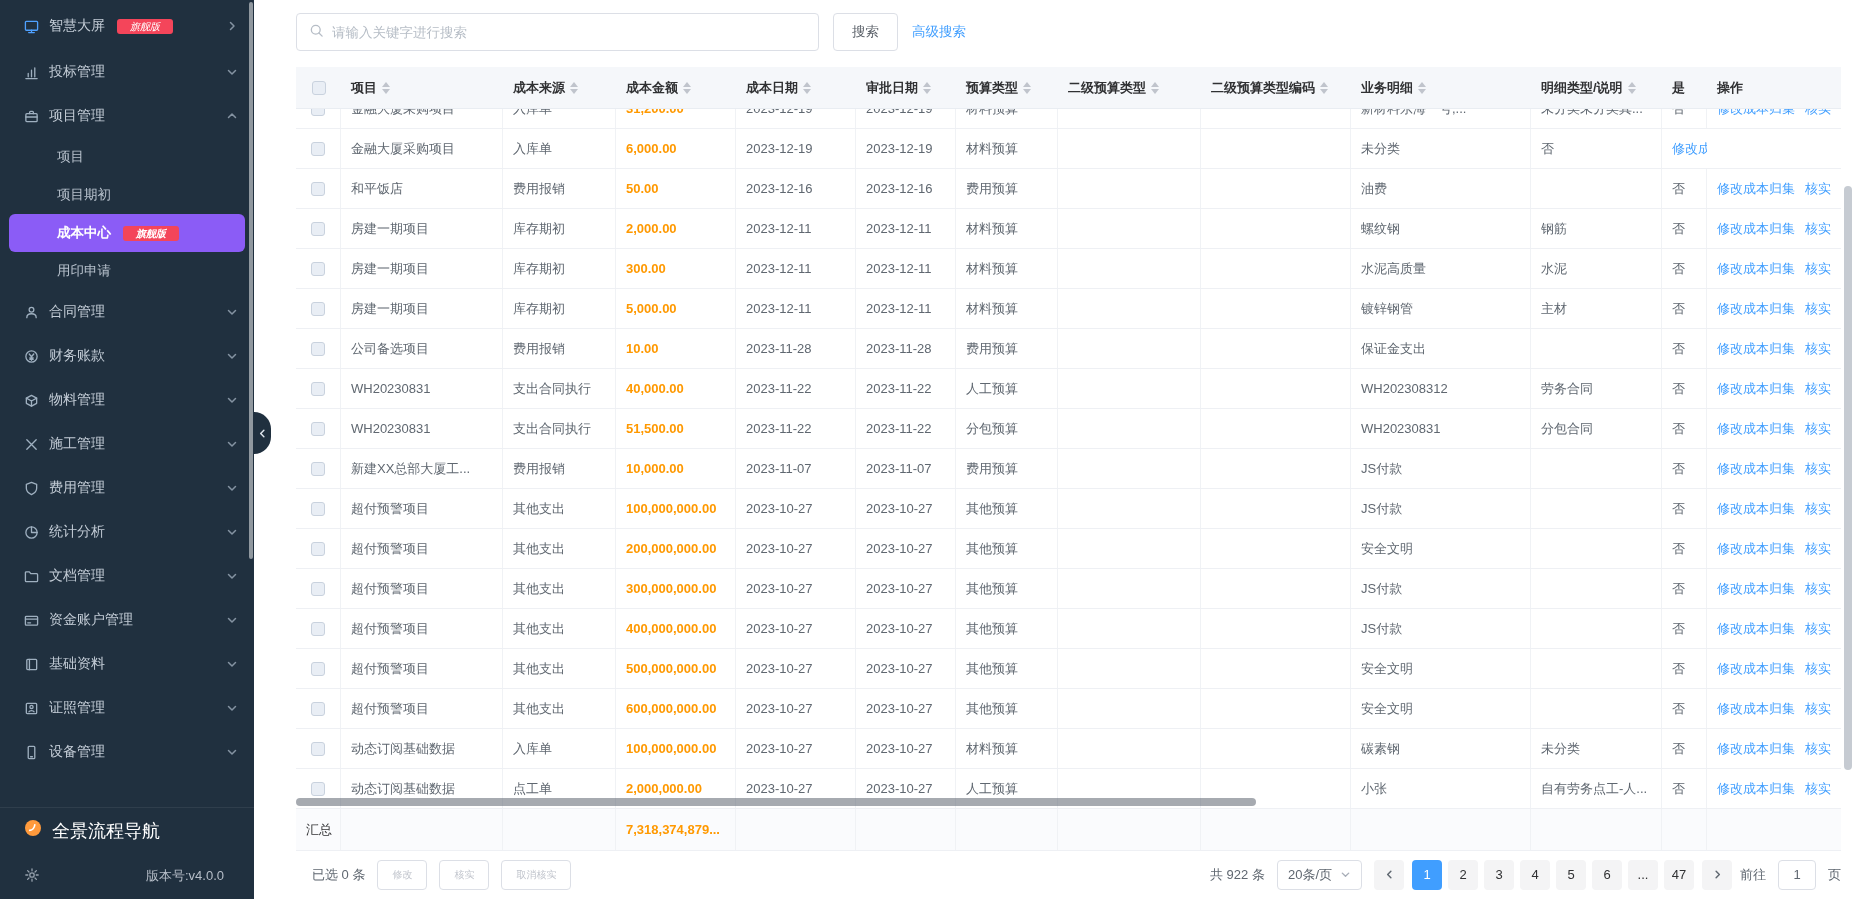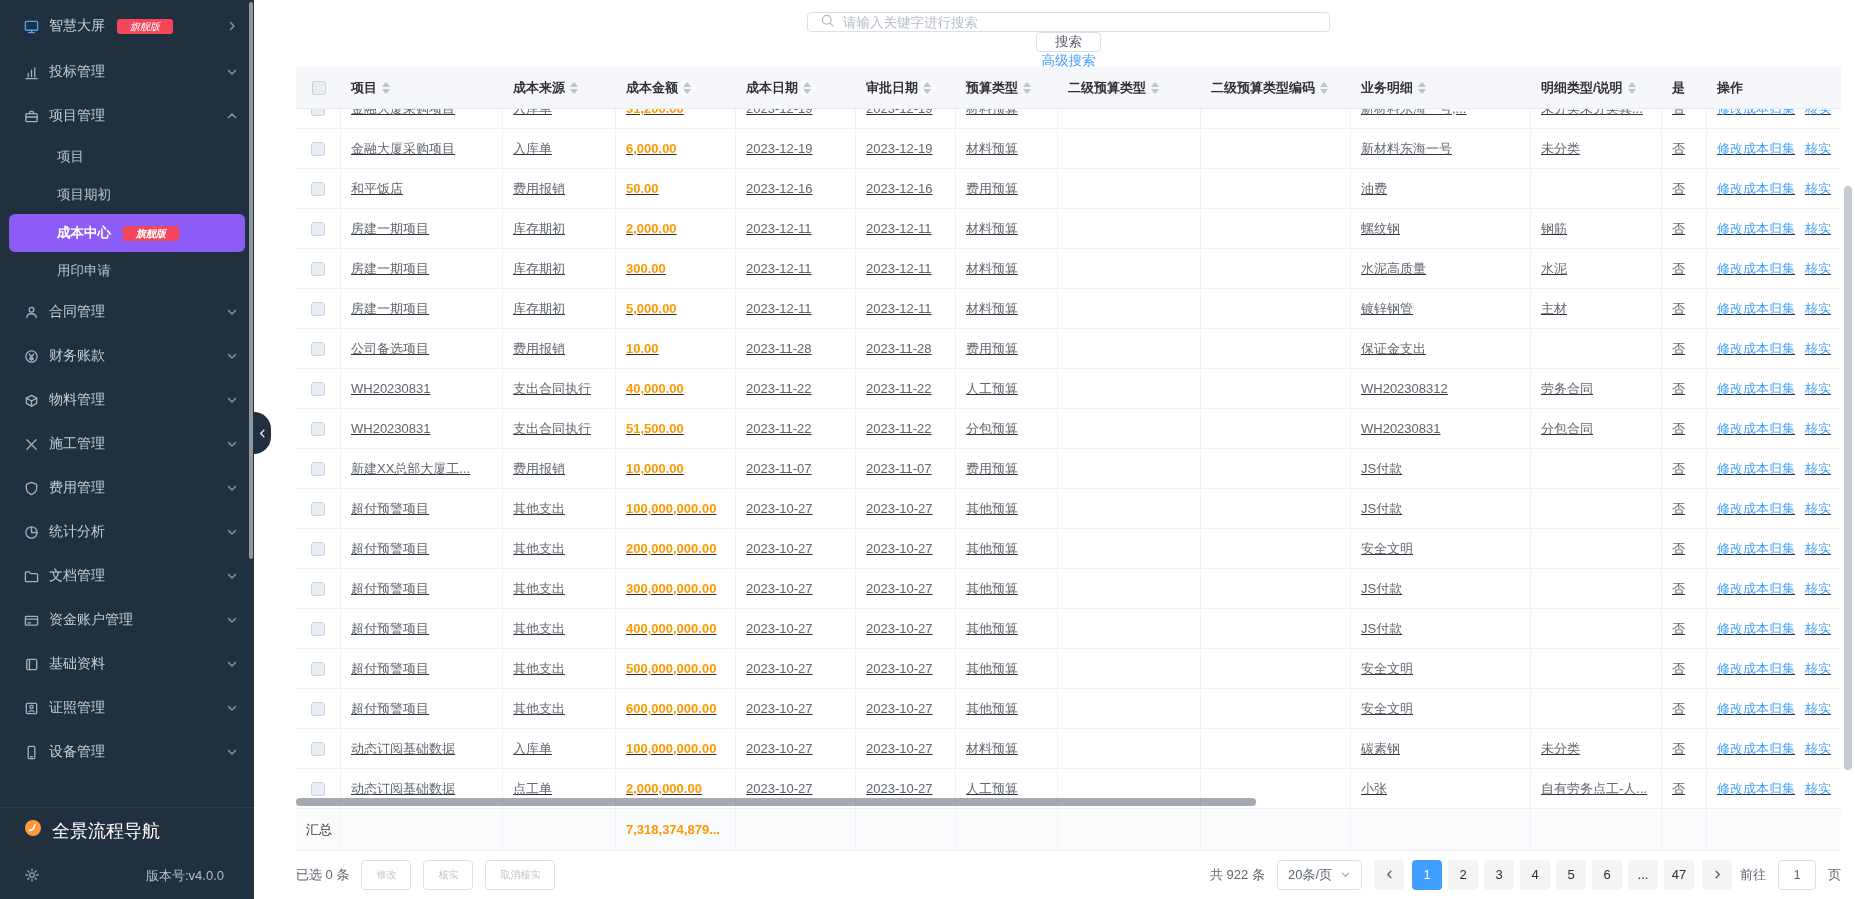--- a/index.html
+++ b/index.html
@@ -23,55 +23,55 @@
   .badge.red { background:#f4455a; }
   .badge.orange { background:#ff9a2e; }
   .sidebar-scrollbar { position:absolute; top:2px; right:1px; width:4px; height:62%; background:rgba(255,255,255,.5); border-radius:2px; }
   .sb-footer { flex-shrink:0; }
   .sb-nav { height:46px; display:flex; align-items:center; gap:10px; padding:0 24px; color:#fff; font-size:18px; border-top:1px solid rgba(255,255,255,.07); cursor:pointer; }
   .sb-version { height:46px; display:flex; align-items:center; justify-content:space-between; padding:0 30px 0 24px; color:#b6bec8; font-size:13px; }
   .collapse-tab { position:absolute; left:254px; top:412px; width:17px; height:42px; background:#20303f; border-radius:0 21px 21px 0; display:flex; align-items:center; justify-content:center; color:#dfe6ee; cursor:pointer; z-index:5; }
 
   
   .main { flex:1; min-width:0; padding:12px 14px 0 42px; display:flex; flex-direction:column; position:relative; }
-  .toolbar { display:flex; align-items:center; height:40px; margin-bottom:15px; flex-shrink:0;flex-direction:column; }
+  .toolbar { display:flex; align-items:center; gap:14px; height:40px; margin-bottom:15px; flex-shrink:0; }
   .search-box { width:523px; height:38px; border:1px solid #dcdfe6; border-radius:4px; display:flex; align-items:center; gap:8px; padding:0 12px; color:#b6bdc6; background:#fff; }
   .search-box input { border:none; outline:none; flex:1; font-size:13.5px; color:#303133; font-family:inherit; background:transparent; }
   .search-box input::placeholder { color:#b6bdc6; }
   .search-btn { height:38px; padding:0 18px; background:#fff; border:1px solid #dcdfe6; border-radius:4px; font-size:13.5px; color:#5a6068; cursor:pointer; font-family:inherit; }
   .advanced { color:#409eff; font-size:13.5px; cursor:pointer; text-decoration:none; }
 
   
   .table { --cols: 45px 162px 113px 120px 120px 100px 102px 143px 150px 180px 131px 45px minmax(0,1fr); position:relative; flex-shrink:0; }
   .thead { display:grid; grid-template-columns:var(--cols); height:42px; background:#f5f7fa; align-items:stretch; border-bottom:1px solid #e9edf2; }
   .th { display:flex; align-items:center; gap:5px; padding:0 10px; font-weight:700; color:#303133; overflow:hidden; white-space:nowrap; }
   .th.cb { justify-content:center; padding:0; }
   .sorters { display:flex; flex-direction:column; gap:2px; cursor:pointer; }
   .caret { width:0; height:0; border-left:4px solid transparent; border-right:4px solid transparent; display:block; }
   .caret.up { border-bottom:5px solid #c0c4cc; }
   .caret.down { border-top:5px solid #c0c4cc; }
   .tbody-viewport { height:700px; overflow:hidden; position:relative; }
-  .tbody { margin-top:-20px;text-decoration:underline; }
+  .tbody { margin-top:-20px; }
   .row { display:grid; grid-template-columns:var(--cols); height:40px; align-items:stretch; border-bottom:1px solid #eef0f4; background:#fff; }
   .cell { display:flex; align-items:center; padding:0 10px; border-right:1px solid #f0f2f5; overflow:hidden; white-space:nowrap; color:#5f6770; }
   .cell:last-child { border-right:none; }
   .cell.cb { justify-content:center; padding:0; }
   .cell.amount { color:#ff9900; font-weight:700; }
   .cell.actions { gap:10px; }
   .link { color:#409eff; cursor:pointer; white-space:nowrap; }
   .checkbox { width:14px; height:14px; border:1px solid #c9d2de; background:#e9eef5; border-radius:3px; cursor:pointer; flex-shrink:0; }
   .summary { display:grid; grid-template-columns:var(--cols); height:42px; align-items:stretch; background:#fafbfd; border-bottom:1px solid #eef0f4; }
   .summary .cell { color:#303133; }
   .summary .cell.amount { color:#ff9900; font-weight:700; }
   .h-scrollbar { position:absolute; left:0; bottom:3px; width:960px; height:8px; background:rgba(92,101,112,.55); border-radius:4px; cursor:pointer; }
   .v-scrollbar { position:absolute; right:3px; top:186px; width:8px; height:584px; background:#c6cbd2; border-radius:4px; cursor:pointer; z-index:6; }
 
   
   .footbar { height:47px; display:flex; align-items:center; justify-content:space-between; flex-shrink:0; }
-  .fb-left { display:flex; align-items:center; gap:12px; color:#5f6770; }
+  .fb-left { display:flex; align-items:center; gap:12px; color:#5f6770;margin-left:16px; }
   .ft-btn { height:30px; padding:0 14px; background:#fff; border:1px solid #dcdfe6; border-radius:4px; color:#c0c4cc; font-size:10px; cursor:pointer; font-family:inherit; }
   .fb-right { display:flex; align-items:center; gap:8px; color:#5f6770; }
   .page-size { height:30px; border:1px solid #dcdfe6; border-radius:4px; display:flex; align-items:center; gap:8px; padding:0 10px; color:#5f6770; cursor:pointer; margin:0 4px; }
   .page-size .chevron { color:#a8aeb8; }
   .pages { display:flex; align-items:center; gap:6px; }
   .page-btn { min-width:30px; height:30px; padding:0 5px; border:none; border-radius:4px; background:#f4f4f5; color:#303133; font-size:13px; display:flex; align-items:center; justify-content:center; cursor:pointer; font-family:inherit; }
   .page-btn.active { background:#409eff; color:#fff; }
   .arrow-btn { width:30px; height:30px; border:none; border-radius:4px; background:#f4f4f5; color:#5f6770; display:flex; align-items:center; justify-content:center; cursor:pointer; }
   .goto-input { width:38px; height:30px; border:1px solid #dcdfe6; border-radius:4px; text-align:center; color:#5f6770; font-size:13px; margin:0 4px; outline:none; font-family:inherit; }
 </style>
@@ -461,21 +461,20 @@
                 <span class="checkbox"></span>
               </div>
               <div class="cell">金融大厦采购项目</div>
               <div class="cell">入库单</div>
               <div class="cell amount">6,000.00</div>
               <div class="cell">2023-12-19</div>
               <div class="cell">2023-12-19</div>
               <div class="cell">材料预算</div>
               <div class="cell"></div>
               <div class="cell"></div>
-              <div class="cell">新材料东海一号</div>
               <div class="cell">未分类</div>
               <div class="cell">否</div>
               <div class="cell actions">
                 <span class="link">修改成本归集</span>
                 <span class="link">核实</span>
               </div>
             </div>
             <div class="row">
               <div class="cell cb">
                 <span class="checkbox"></span>

